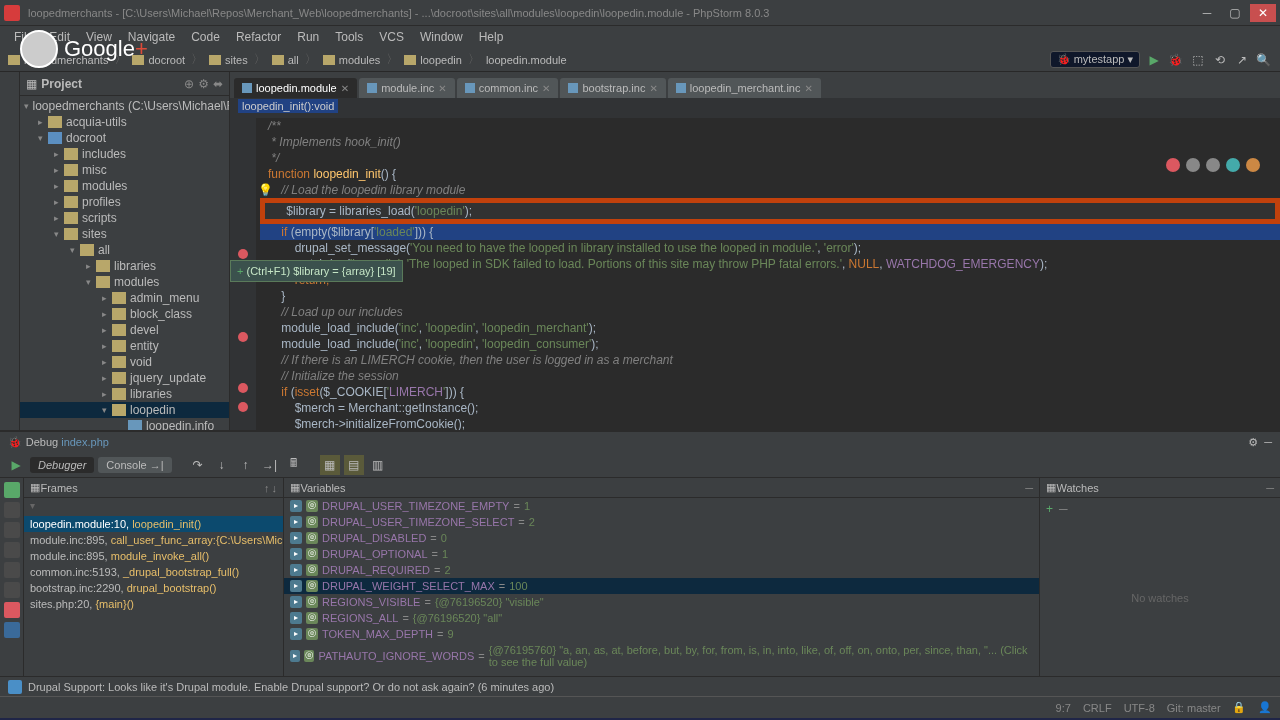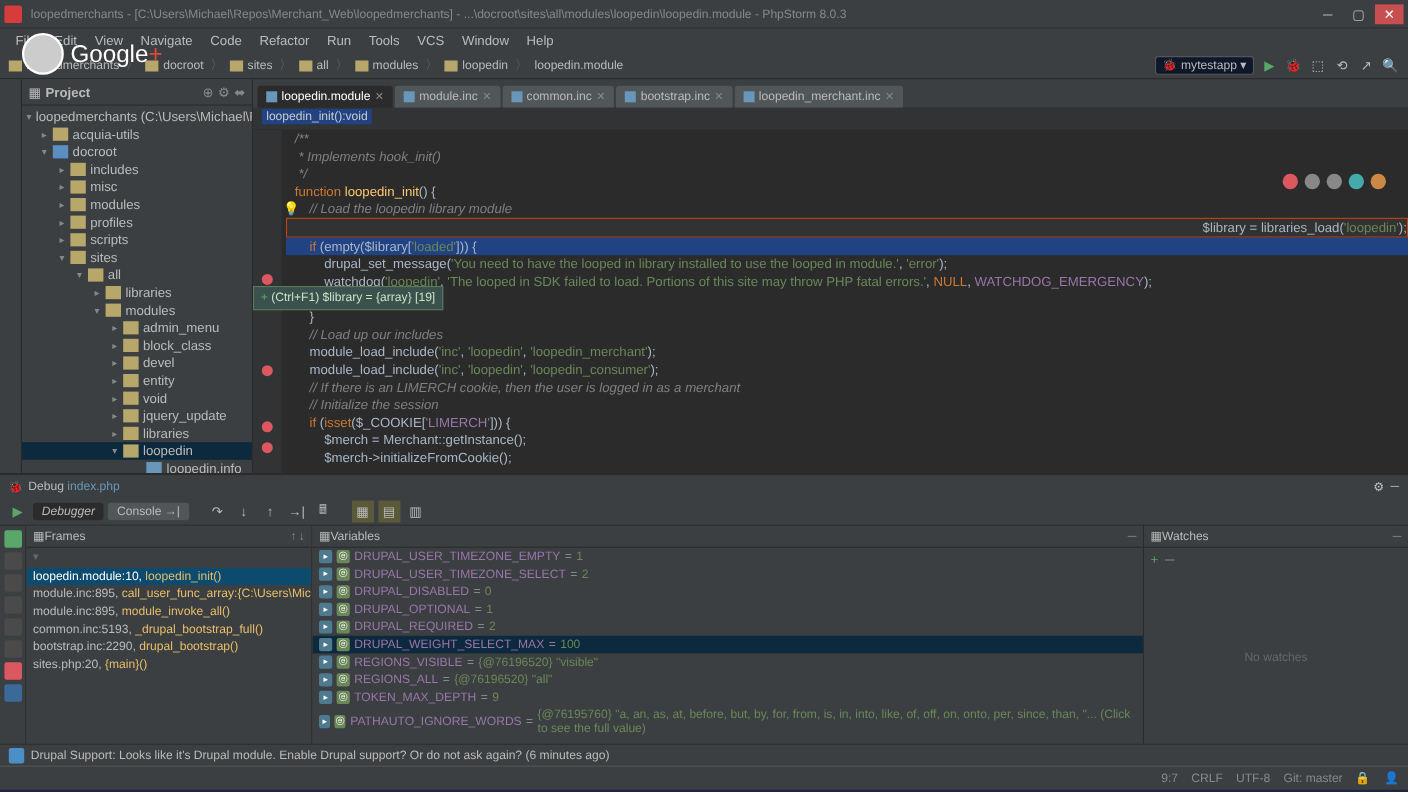--- a/index.html
+++ b/index.html
@@ -51,21 +51,21 @@
 .code { flex: 1; background: #2b2b2b; font-family: 'Consolas', monospace; font-size: 12px; line-height: 16px; position: relative; padding-left: 30px; overflow: hidden; }
 .gutter { position: absolute; left: 0; top: 0; width: 26px; background: #313335; height: 100%; }
 .gutter .bp { width: 10px; height: 10px; background: #db5860; border-radius: 50%; margin: 3px auto; }
 .code-line { padding-left: 8px; white-space: pre; color: #a9b7c6; }
 .code-line .kw { color: #cc7832; }
 .code-line .str { color: #6a8759; }
 .code-line .cmt { color: #808080; font-style: italic; }
 .code-line .fn { color: #ffc66d; }
 .code-line .const { color: #9876aa; }
 .code-line.highlight { background: #214283; }
-.code-line.current { background: #323232; border: 1px solid #c2410c; text-align: right; }
+.code-line.current { background: #323232; border: 5px solid #c2410c; }
 .tooltip { position: absolute; background: #3b514d; border: 1px solid #5a7a5a; padding: 2px 6px; font-size: 11px; color: #c5e5c5; z-index: 10; }
 .debug-panel { height: 246px; background: #3c3f41; border-top: 2px solid #2b2b2b; display: flex; flex-direction: column; }
 .debug-header { height: 20px; display: flex; align-items: center; padding: 0 8px; font-size: 11px; background: #3c3f41; }
 .debug-header .bug-icon { color: #59a869; margin-right: 4px; }
 .debug-toolbar { height: 26px; display: flex; align-items: center; padding: 0 6px; gap: 4px; background: #3c3f41; border-bottom: 1px solid #2b2b2b; }
 .debug-toolbar .tbtn { width: 20px; height: 20px; display: flex; align-items: center; justify-content: center; color: #bbb; font-size: 12px; }
 .debug-toolbar .tbtn.resume { color: #59a869; }
 .debug-toolbar .tab-btn { background: #515658; padding: 2px 8px; border-radius: 3px; font-size: 11px; }
 .debug-toolbar .tab-btn.active { background: #2b2b2b; font-style: italic; }
 .debug-body { flex: 1; display: flex; }
@@ -279,21 +279,21 @@
           <div class="tree-item" style="padding-left: 82px;">
             <span class="arrow">▸</span>
             <span class="ticon folder"></span>
             <span>libraries</span>
           </div>
           <div class="tree-item sel" style="padding-left: 82px;">
             <span class="arrow">▾</span>
             <span class="ticon folder"></span>
             <span>loopedin</span>
           </div>
-          <div class="tree-item" style="padding-left: 98px; justify-content: center;">
+          <div class="tree-item" style="padding-left: 98px;">
             <span class="arrow"> </span>
             <span class="ticon file"></span>
             <span>loopedin.info</span>
           </div>
         </div>
     </div>
   </div>
 
   <div class="editor-area">
     <div class="tabs" id="tabs-row">

